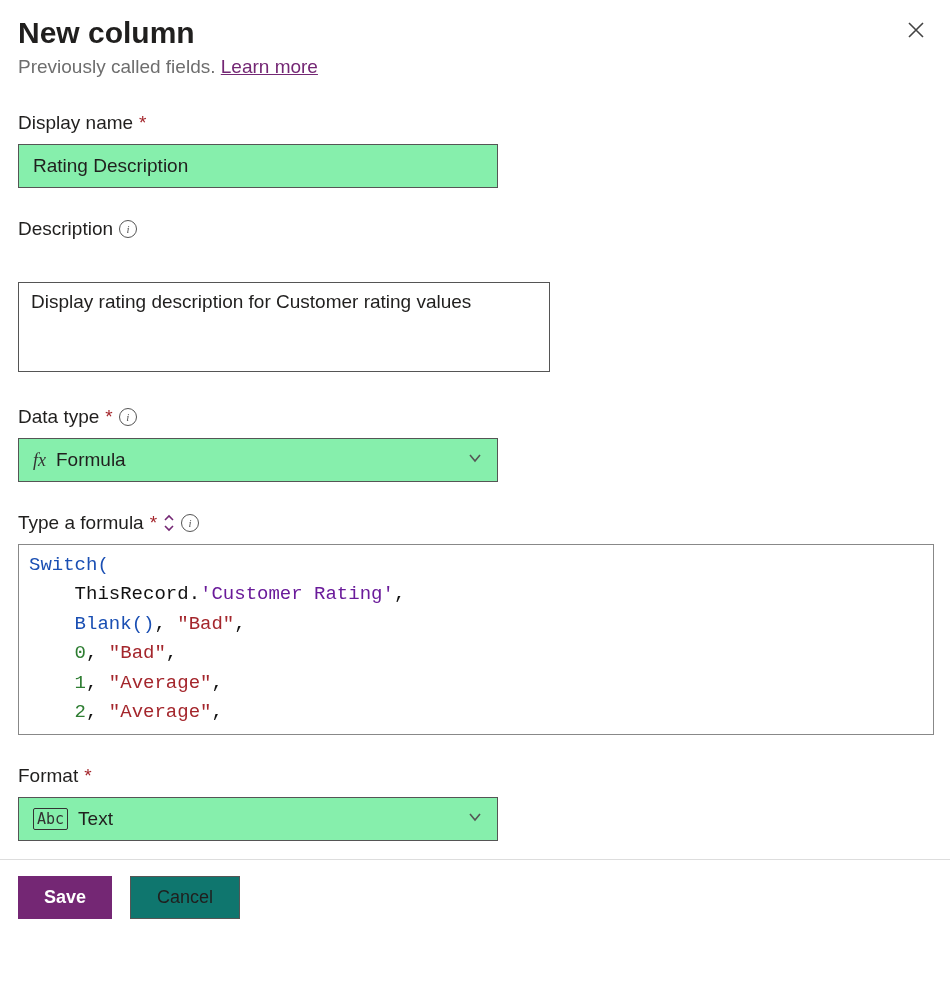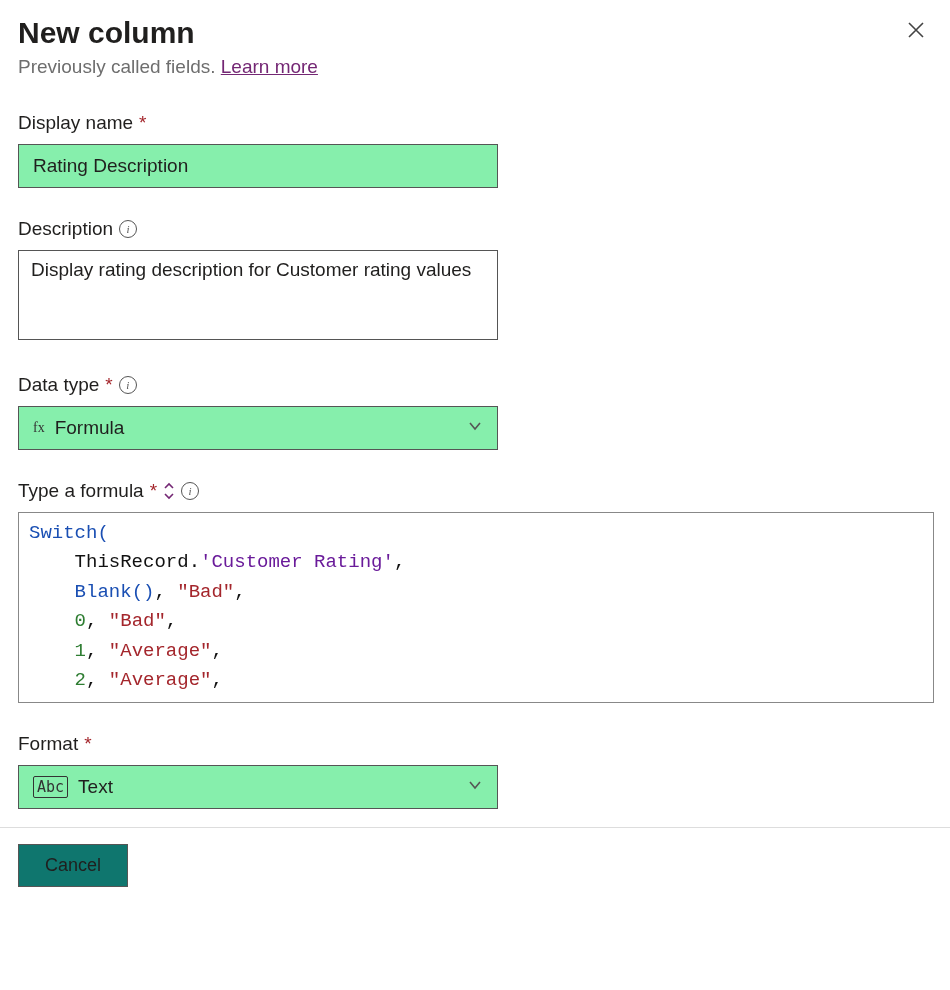--- a/index.html
+++ b/index.html
@@ -27,34 +27,35 @@
   .text-input, .select-box {
     width: 480px;
     border:1px solid #555;
     font-size:19px;
     padding:10px 14px;
     background:#86efac;
     color:#201f1e;
     font-family:inherit;
   }
   .textarea {
-    width: 480px; height:90px;
+    width: 532px; height:90px;
     border:1px solid #555;
     font-size:19px;
     padding:8px 12px;
     resize:none;
     font-family:inherit;
     color:#201f1e;
+    margin-top:32px;
   }
   .select-box {
     display:flex; align-items:center; justify-content:space-between;
     cursor:pointer;
   }
   .select-left { display:flex; align-items:center; gap:10px; }
-  .fx-icon { font-family:Georgia, "Times New Roman", serif; font-size:14px; color:#333; }
+  .fx-icon { font-family:Georgia, "Times New Roman", serif; font-style:italic; font-size:18px; color:#333; }
   .abc-icon {
     display:inline-block; border:1.4px solid #333; font-size:15px;
     padding:1px 3px; border-radius:2px; font-family:monospace; color:#333;
   }
   .chevron-down { color:#555; }
   .updown { display:inline-block; font-size:15px; line-height:9px; color:#742774; }
   .formula-box {
     width: 916px;
     border:1px solid #888;
     padding:6px 10px 6px 10px;
@@ -166,14 +167,15 @@
       <span class="chevron-down">
         <svg width="16" height="16" viewBox="0 0 16 16">
             <path d="M3 5 L8 11 L13 5" stroke="#555" stroke-width="1.6" fill="none"></path>
           </svg>
       </span>
     </div>
   </div>
 </div>
 
 <div class="footer">
+  <button class="btn btn-primary">Save</button>
   <button class="btn btn-secondary">Cancel</button>
 </div>
 
 </body></html>

